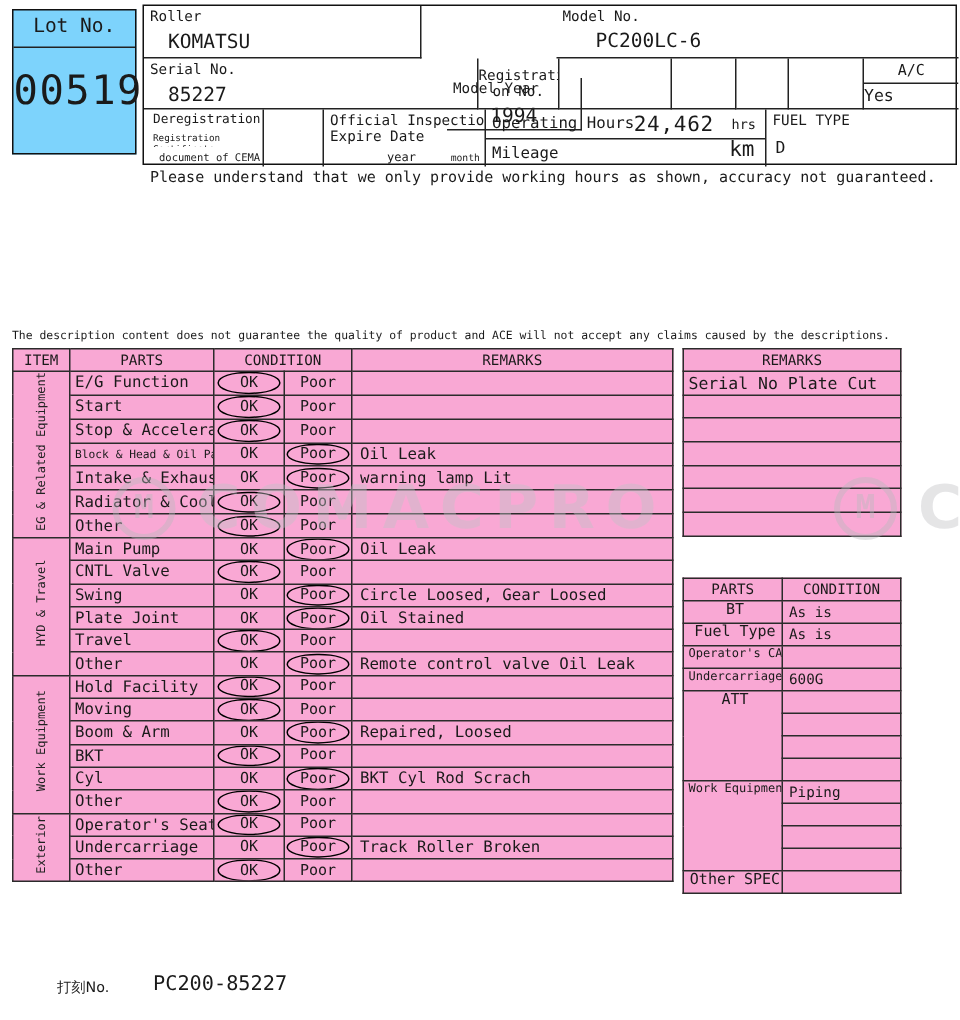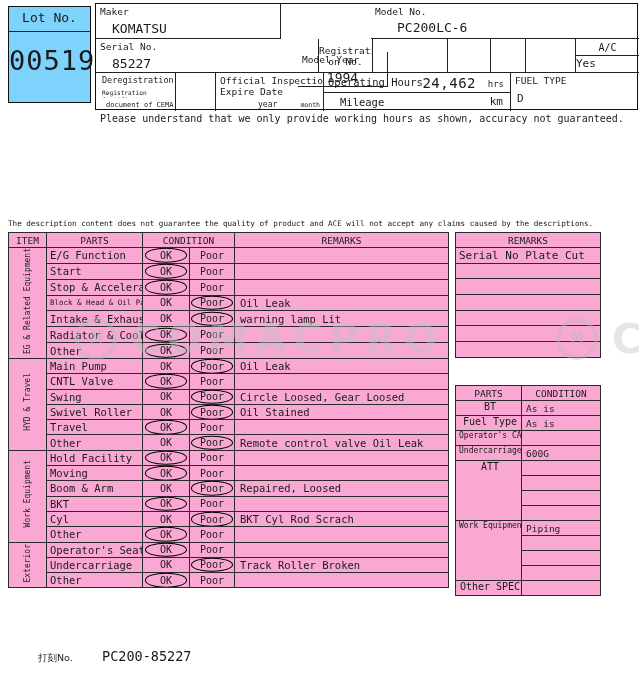--- a/index.html
+++ b/index.html
@@ -43,22 +43,22 @@
   .c-d3e{left:80px;top:94px;width:40px;height:13px;}
   .c-insp{left:120px;top:69px;width:108px;height:38px;}
   .insp-lines{position:absolute;top:2px;left:4px;font-size:9.5px;line-height:11px;white-space:nowrap;}
   .insp-year{position:absolute;bottom:2px;left:42px;font-size:8px;}
   .insp-month{position:absolute;bottom:2px;right:3px;font-size:6.5px;}
   .c-hours{left:228px;top:69px;width:187px;height:38px;}
   .hours-top{position:absolute;top:0;left:0;right:0;height:19px;border-bottom:1px solid #222;}
   .oh-label{position:absolute;top:3px;left:4px;font-size:10.5px;white-space:nowrap;}
   .oh-value{position:absolute;top:2px;right:34px;font-size:14px;letter-spacing:0.5px;}
   .oh-unit{position:absolute;top:6px;right:6px;font-size:9px;}
-  .mi-label{position:absolute;bottom:3px;left:16px;font-size:10.5px;}
-  .mi-unit{position:absolute;bottom:3px;right:7px;font-size:11px;}
+  .mi-label{position:absolute;bottom:3px;left:4px;font-size:10.5px;}
+  .mi-unit{position:absolute;bottom:3px;right:7px;font-size:14px;}
   .c-fuel{left:415px;top:69px;width:128px;height:38px;}
   .c-fuel .fvalue{position:absolute;top:19px;left:6px;font-size:11px;}
   .disclaimer{position:absolute;left:100px;top:113px;font-size:10px;white-space:nowrap;}
   .note{position:absolute;left:8px;top:219px;font-size:7.6px;white-space:nowrap;}
   
   table{border-collapse:collapse;table-layout:fixed;position:absolute;background:#f9a8d4;}
   td,th{border:1px solid #2b2b2b;padding:0;font-weight:normal;overflow:hidden;white-space:nowrap;box-sizing:border-box;}
   .main-table{left:8px;top:232px;width:441px;border:1.5px solid #111;}
   .main-table th{height:15px;font-size:9.5px;text-align:center;}
   .main-table td{height:15.3px;}
@@ -94,21 +94,21 @@
 <body>
 
 <div class="lot-box">
   <div class="lot-label">Lot No.</div>
   <div class="lot-divider"></div>
   <div class="lot-value">00519</div>
 </div>
 
 <div class="hdr">
   <div class="hcell c-maker">
-    <div class="flabel">Maker</div>
+    <div class="flabel">Roller</div>
     <div class="fvalue">KOMATSU</div>
   </div>
   <div class="hcell c-myear">
     <div class="flabel">Model Year</div>
     <div class="fvalue">1994</div>
   </div>
   <div class="hcell c-mno no-br">
     <div class="flabel">Model No.</div>
     <div class="fvalue">PC200LC-6</div>
   </div>
@@ -233,21 +233,21 @@
         <td class="cond-cell">Poor</td>
         <td class="remarks-cell"></td>
       </tr>
       <tr>
         <td class="parts-cell">Swing</td>
         <td class="cond-cell">OK</td>
         <td class="cond-cell">Poor<div class="oval"></div></td>
         <td class="remarks-cell">Circle Loosed, Gear Loosed</td>
       </tr>
       <tr>
-        <td class="parts-cell">Swivel Roller</td>
+        <td class="parts-cell">Plate Joint</td>
         <td class="cond-cell">OK</td>
         <td class="cond-cell">Poor<div class="oval"></div></td>
         <td class="remarks-cell">Oil Stained</td>
       </tr>
       <tr>
         <td class="parts-cell">Travel</td>
         <td class="cond-cell">OK<div class="oval"></div></td>
         <td class="cond-cell">Poor</td>
         <td class="remarks-cell"></td>
       </tr>

